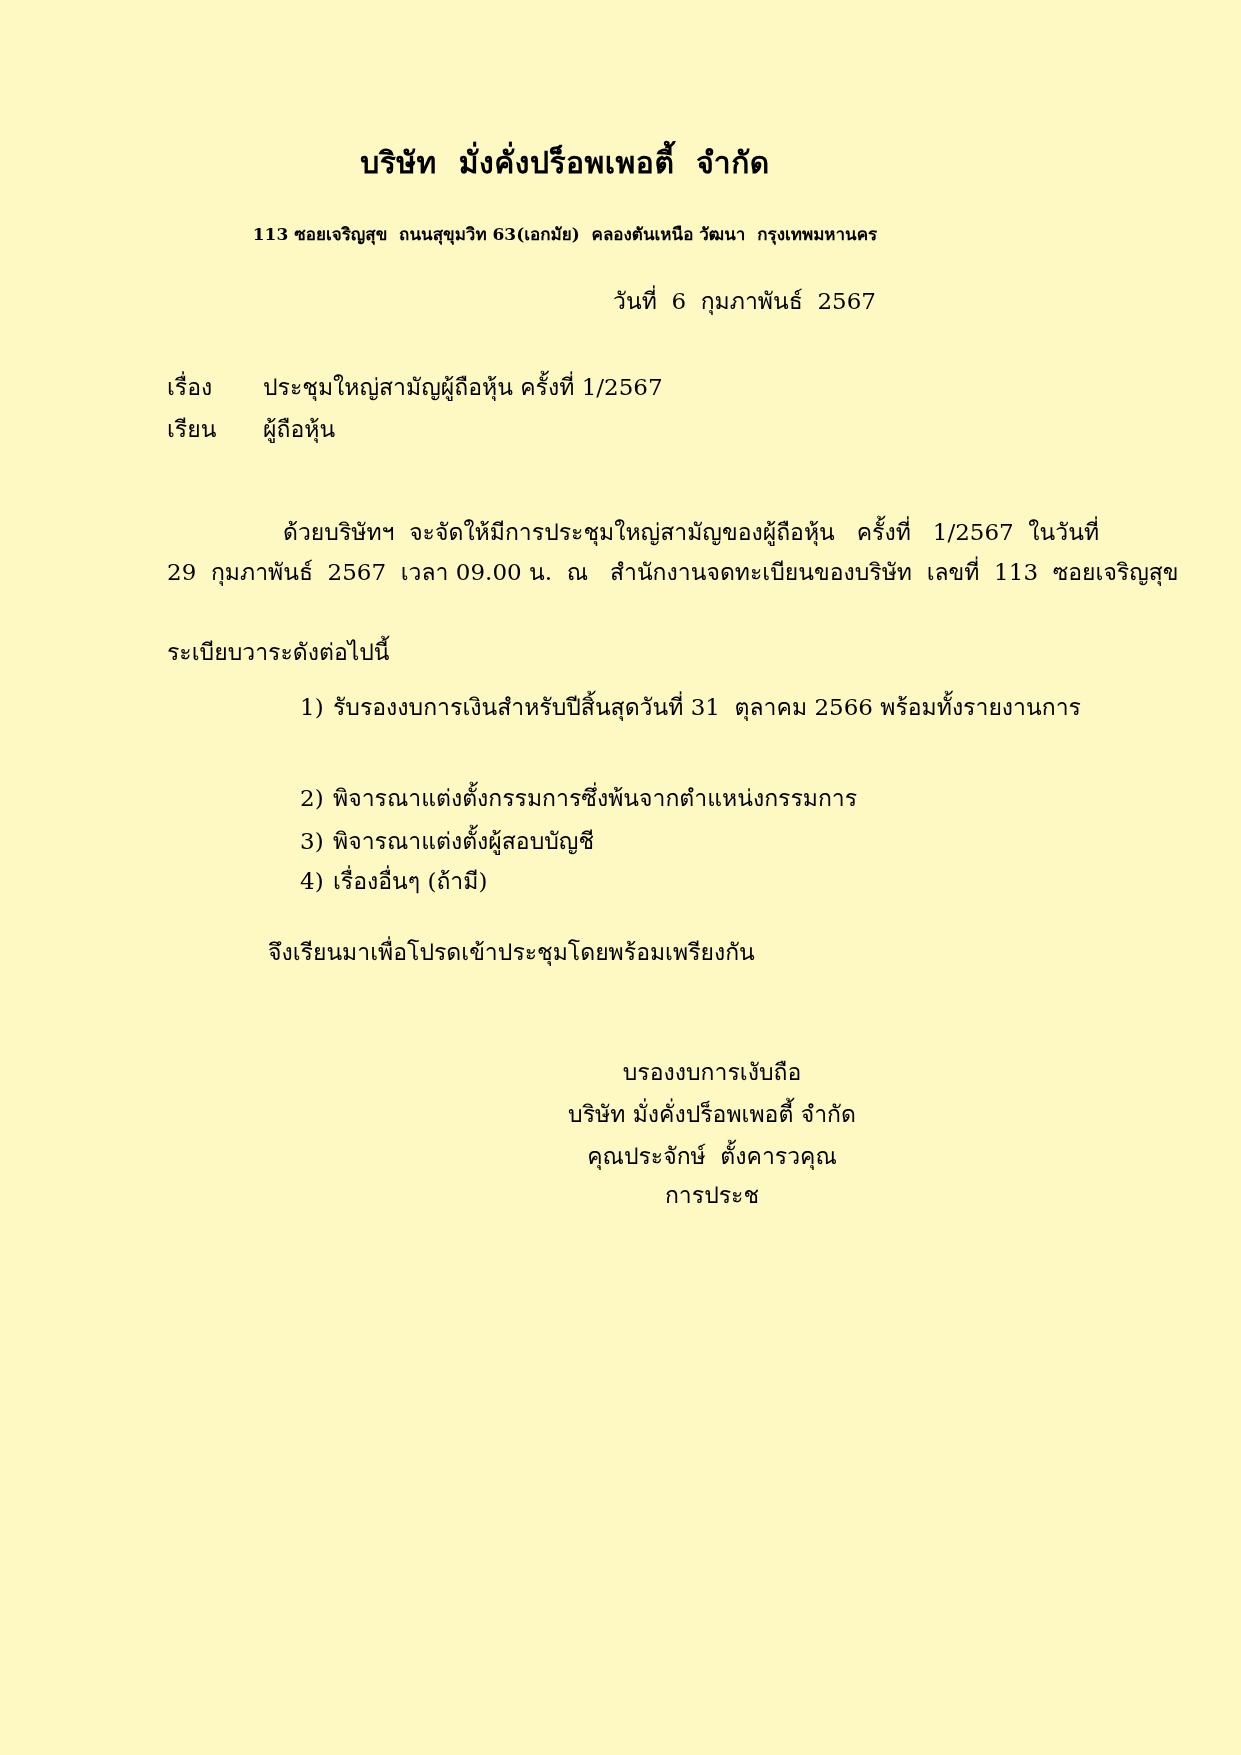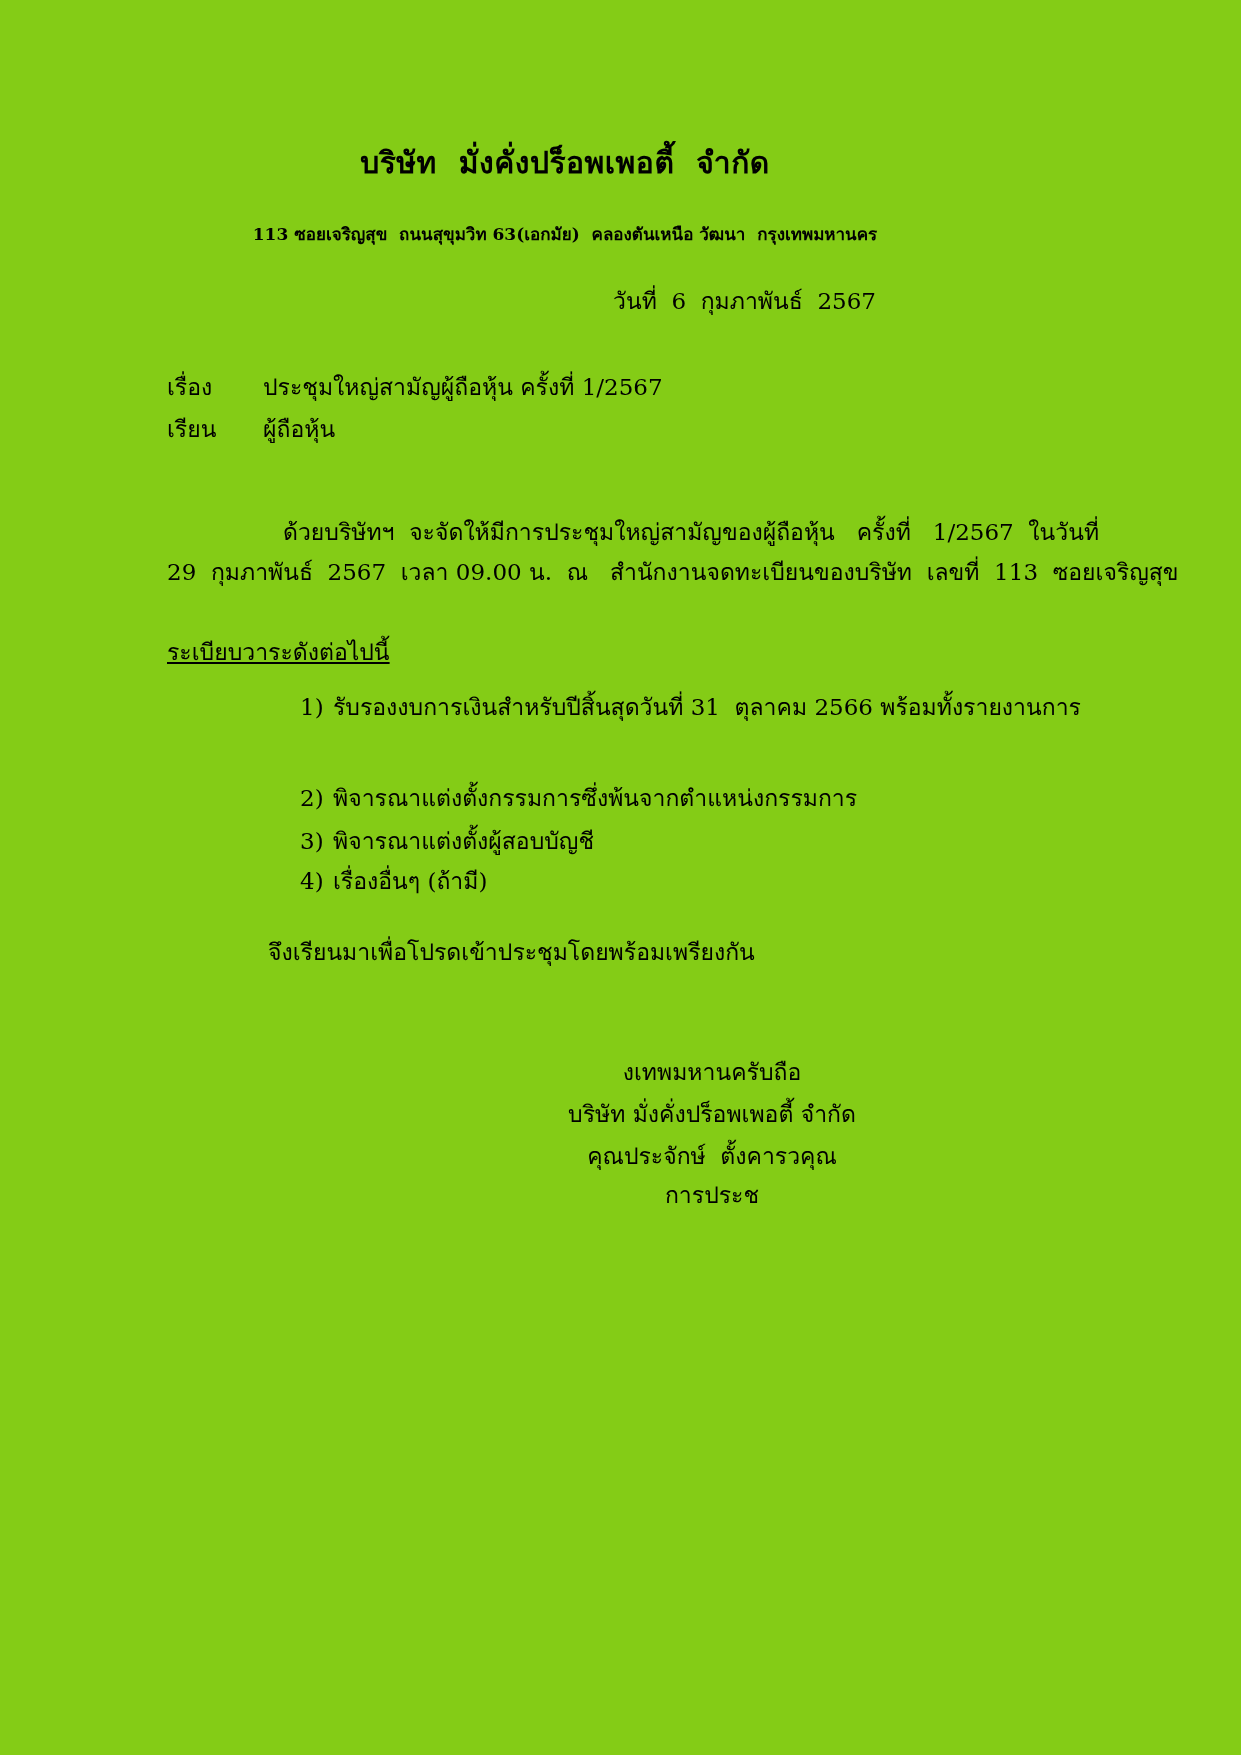--- a/index.html
+++ b/index.html
@@ -2,21 +2,21 @@
 <html><head>
 <meta charset="utf-8">
 <style>
   * { margin: 0; padding: 0; box-sizing: border-box; }
   html, body { background: #e8e8e8; }
   .doc {
     position: relative;
     width: 1241px;
     height: 1755px;
     margin: 0 auto;
-    background: #84cc16;
+    background: #fef9c3;
     color: #000000;
     font-family: "DejaVu Serif", "Liberation Serif", serif;
     overflow: hidden;
   }
   .t { position: absolute; white-space: pre; font-size: 23px; line-height: 34px; }
   .center-block { text-align: center; }
   .title {
     top: 146px; left: 0; width: 1130px;
     font-size: 30px; font-weight: 700; letter-spacing: 0.5px;
   }
@@ -25,21 +25,21 @@
     font-size: 17px; font-weight: 700;
   }
   .date { top: 284px; left: 613px; }
   .label-col { left: 167px; }
   .value-col { left: 263px; }
   .row-subject { top: 370px; }
   .row-to { top: 412px; }
   .body-line-0 { top: 515px; left: 283px; }
   .body-line-1 { top: 555px; left: 167px; }
   .body-line-2 { top: 595px; left: 167px; }
-  .body-line-3 { top: 635px; left: 167px; text-decoration: underline; }
+  .body-line-3 { top: 635px; left: 167px; }
   .agenda-num { left: 300px; }
   .agenda-text { left: 333px; }
   .ag-1a { top: 690px; }
   .ag-1b { top: 733px; left: 333px; }
   .ag-2 { top: 781px; }
   .ag-3 { top: 824px; }
   .ag-4 { top: 864px; }
   .closing { top: 935px; left: 268px; }
   .sig { left: 420px; width: 584px; text-align: center; }
   .sig-1 { top: 1055px; }
@@ -75,18 +75,18 @@
   <div class="t ag-2 agenda-text">พิจารณาแต่งตั้งกรรมการซึ่งพ้นจากตำแหน่งกรรมการ</div>
 
   <div class="t ag-3 agenda-num">3)</div>
   <div class="t ag-3 agenda-text">พิจารณาแต่งตั้งผู้สอบบัญชี</div>
 
   <div class="t ag-4 agenda-num">4)</div>
   <div class="t ag-4 agenda-text">เรื่องอื่นๆ (ถ้ามี)</div>
 
   <div class="t closing">จึงเรียนมาเพื่อโปรดเข้าประชุมโดยพร้อมเพรียงกัน</div>
 
-  <div class="t sig sig-1">งเทพมหานครับถือ</div>
+  <div class="t sig sig-1">บรองงบการเงับถือ</div>
   <div class="t sig sig-2">บริษัท มั่งคั่งปร็อพเพอตี้ จำกัด</div>
   <div class="t sig sig-3">คุณประจักษ์  ตั้งคารวคุณ</div>
   <div class="t sig sig-4">การประช</div>
 
 </div>
 
 </body></html>

